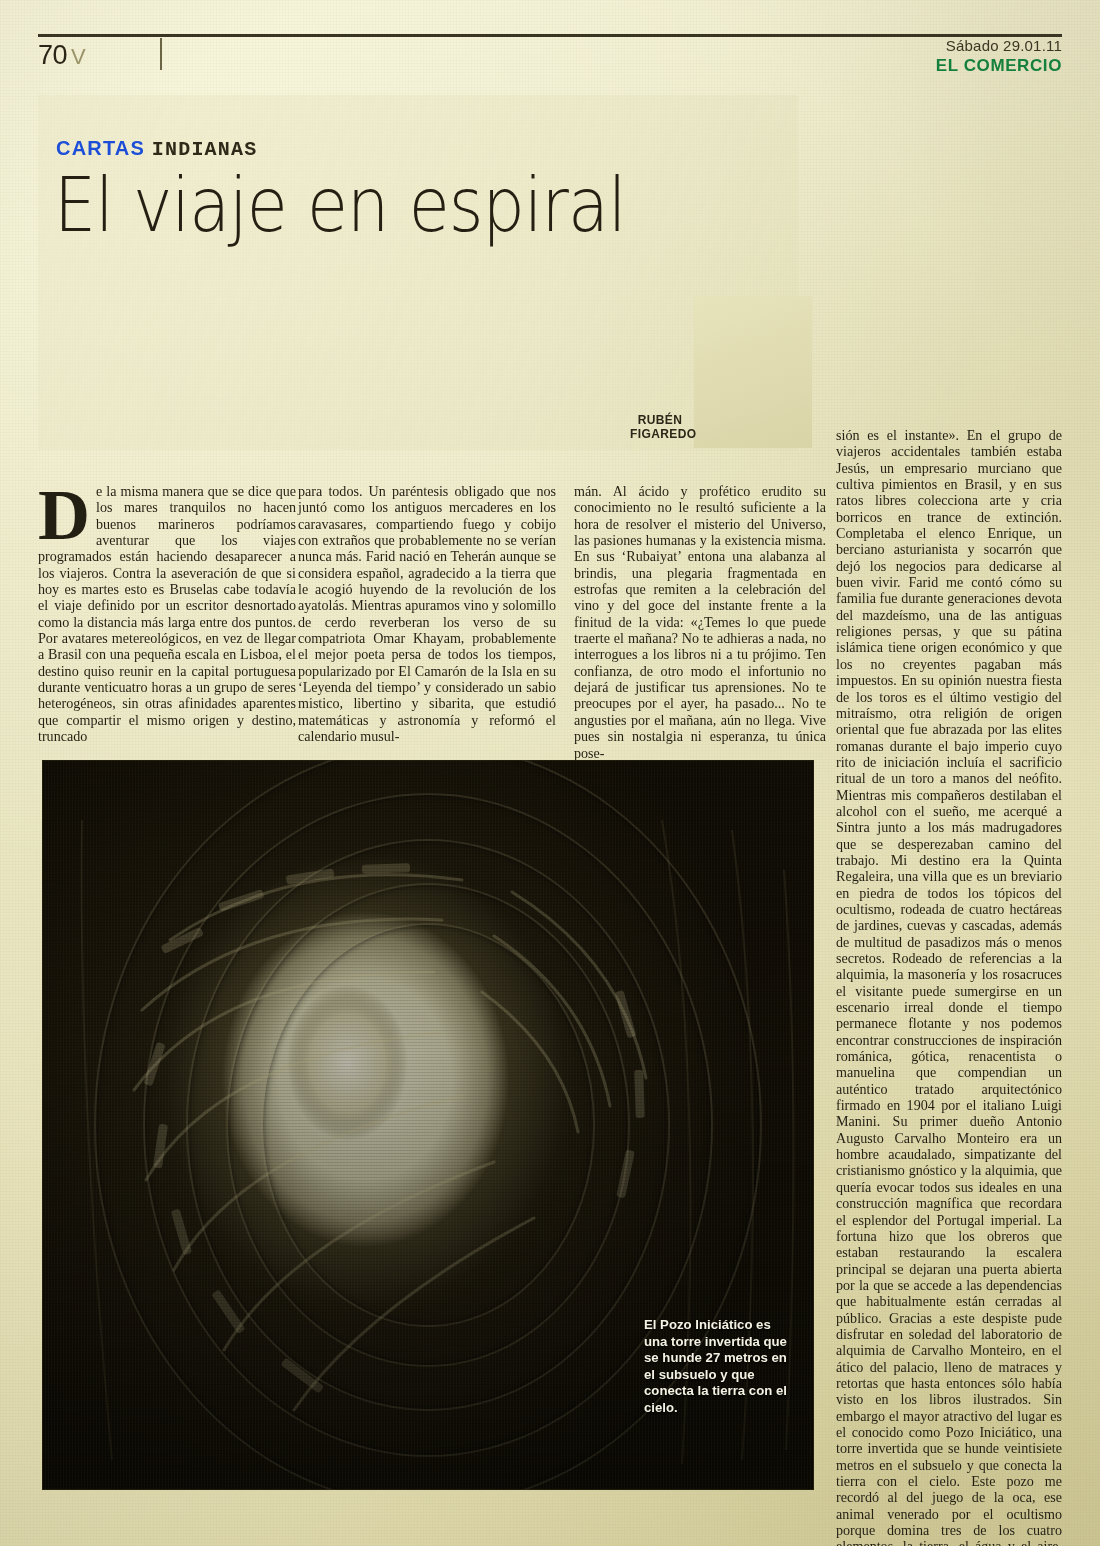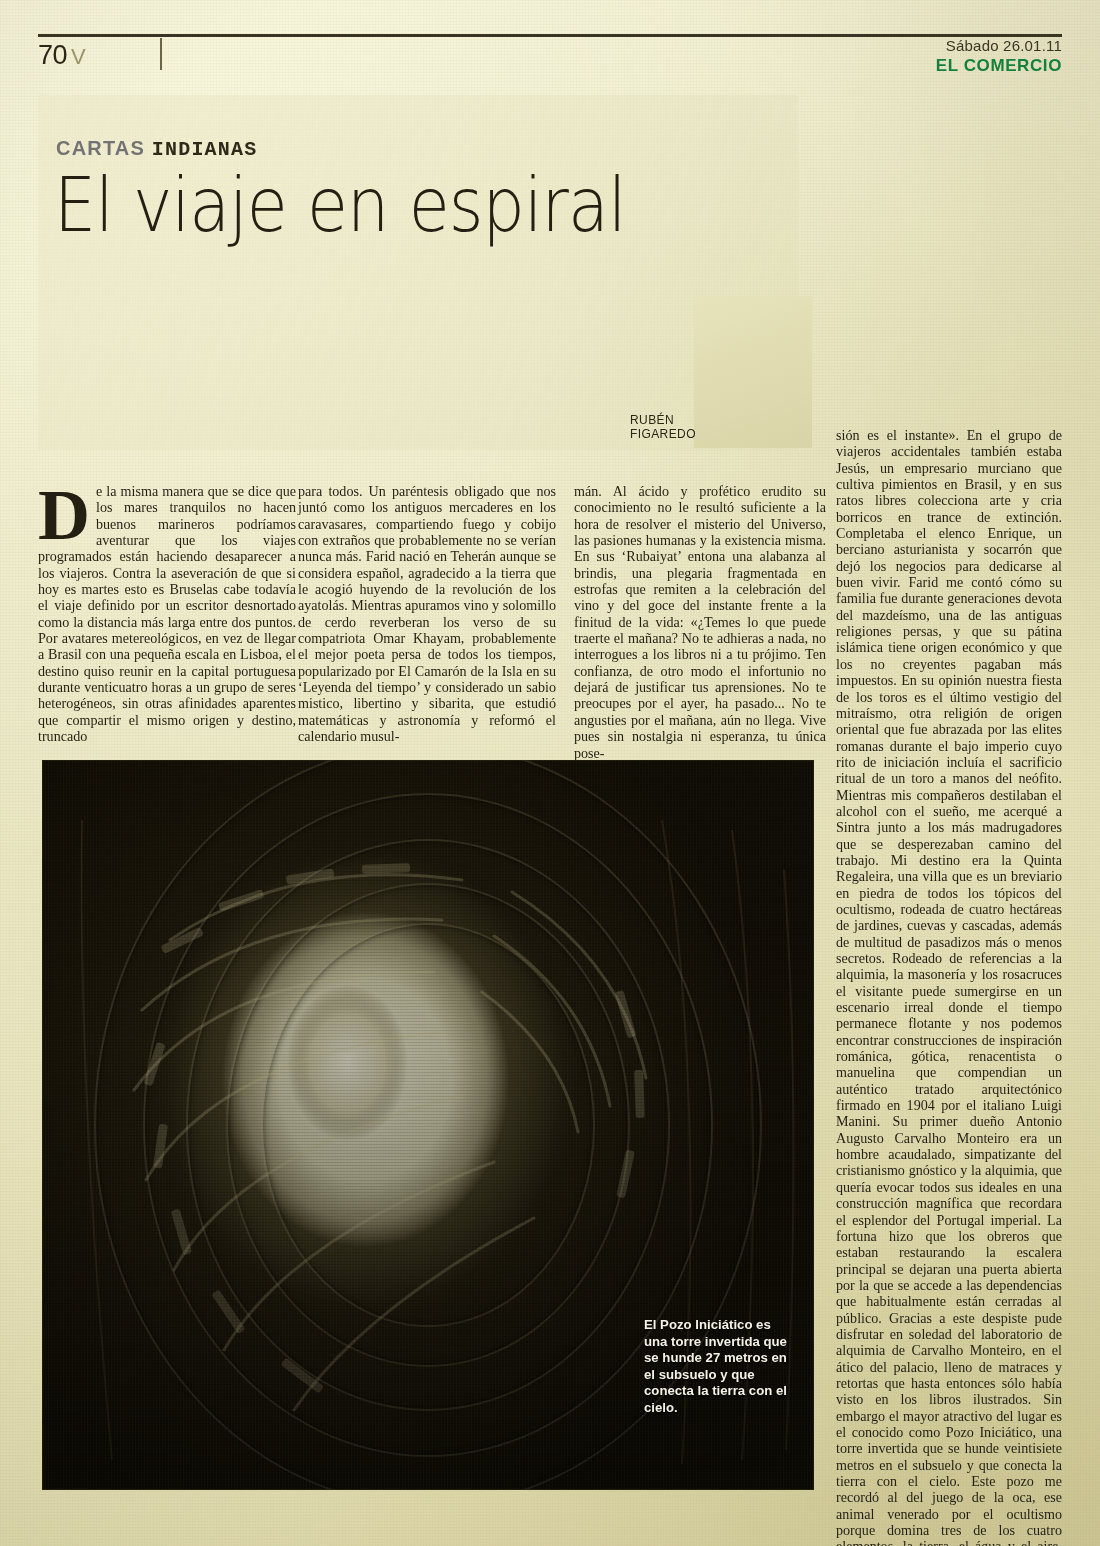--- a/index.html
+++ b/index.html
@@ -57,44 +57,44 @@
   .titleblock{position:absolute;left:38px;top:95px;width:760px;height:355px;}
   .titleblock-bg{
     position:absolute;inset:0;
     background:linear-gradient(110deg, rgba(234,231,198,.55), rgba(224,220,180,.35));
   }
   .kicker{
     position:absolute;left:18px;top:42px;
     font-family:"Liberation Sans", sans-serif;
     font-weight:bold;font-size:20px;letter-spacing:1.2px;
   }
-  .kicker .k1{color:#737373;}
+  .kicker .k1{color:#1d4ed8;}
   .kicker .k2{color:#2e2918;font-family:Liberation Mono, monospace;}
   .headline{
     position:absolute;left:16px;top:72px;
     font-family:"DejaVu Sans", sans-serif;
     font-weight:300;
     font-size:74px;line-height:1.04;
     color:#241f12;
     letter-spacing:-1px;
     transform:scaleX(.90);
     transform-origin:left top;
     white-space:nowrap;
   }
 
   
   .author-photo{
     position:absolute;left:694px;top:296px;width:118px;height:152px;
     overflow:hidden;
   }
   .ap-bg{position:absolute;inset:0;background:linear-gradient(160deg,#e7e3bb,#d9d4a7);}
   .byline{
-    position:absolute;left:630px;top:414px;width:60px;text-align:left;
-    font-family:"Liberation Sans", sans-serif;
-    font-weight:normal;font-size:12px;line-height:1.15;color:#2b2617;letter-spacing:.4px;
+    position:absolute;left:630px;top:414px;width:60px;text-align:center;
+    font-family:"Liberation Sans", sans-serif;
+    font-weight:bold;font-size:12px;line-height:1.15;color:#2b2617;letter-spacing:.4px;
   }
 
   
   .col{
     position:absolute;
     font-family:"Liberation Serif", serif;
     font-size:14.1px;
     line-height:16.35px;
     color:#231f13;
     text-align:justify;
@@ -176,21 +176,21 @@
 <div id="page">
 
   <div class="hdr-rule"></div>
 
   <div class="folio">
     <span>70</span><span class="v">V</span>
   </div>
   <div class="hdr-divider"></div>
 
   <div class="masthead">
-    <div class="date">Sábado 26.01.11</div>
+    <div class="date">Sábado 29.01.11</div>
     <div class="paper-name">EL COMERCIO</div>
   </div>
 
   <div class="titleblock">
     <div class="titleblock-bg"></div>
     <div class="kicker">
       <span class="k1">CARTAS</span>
       <span class="k2">INDIANAS</span>
     </div>
     <div class="headline">El viaje en espiral</div>

